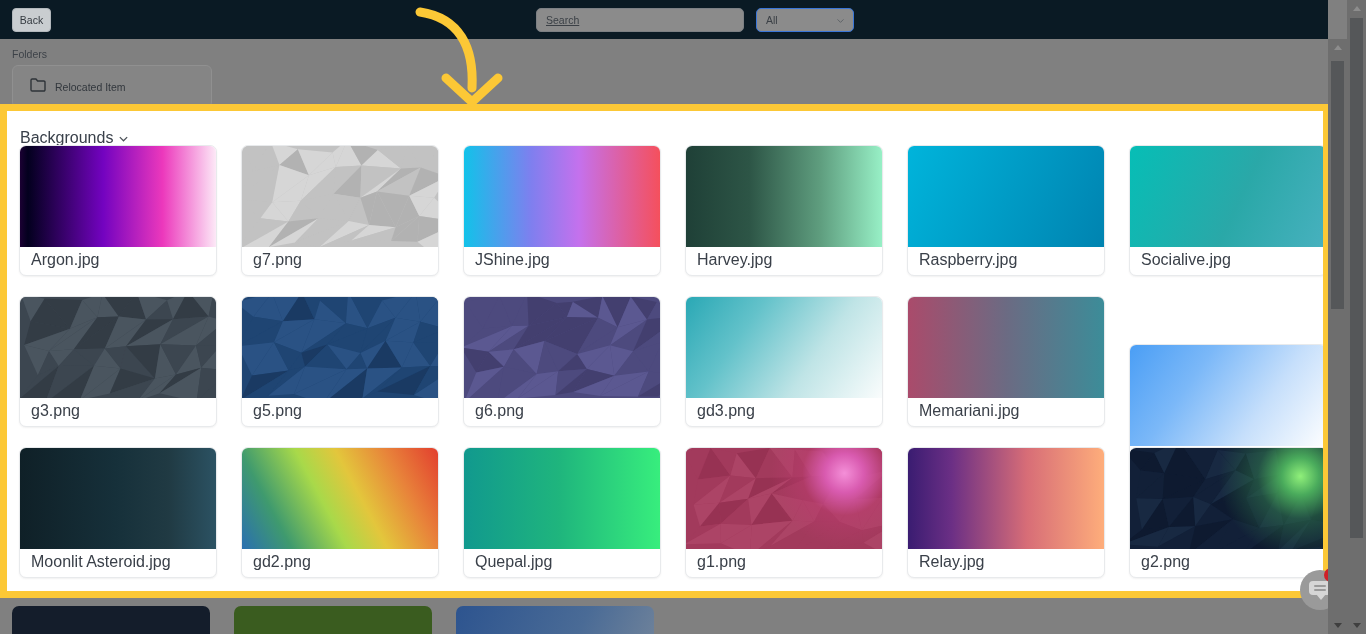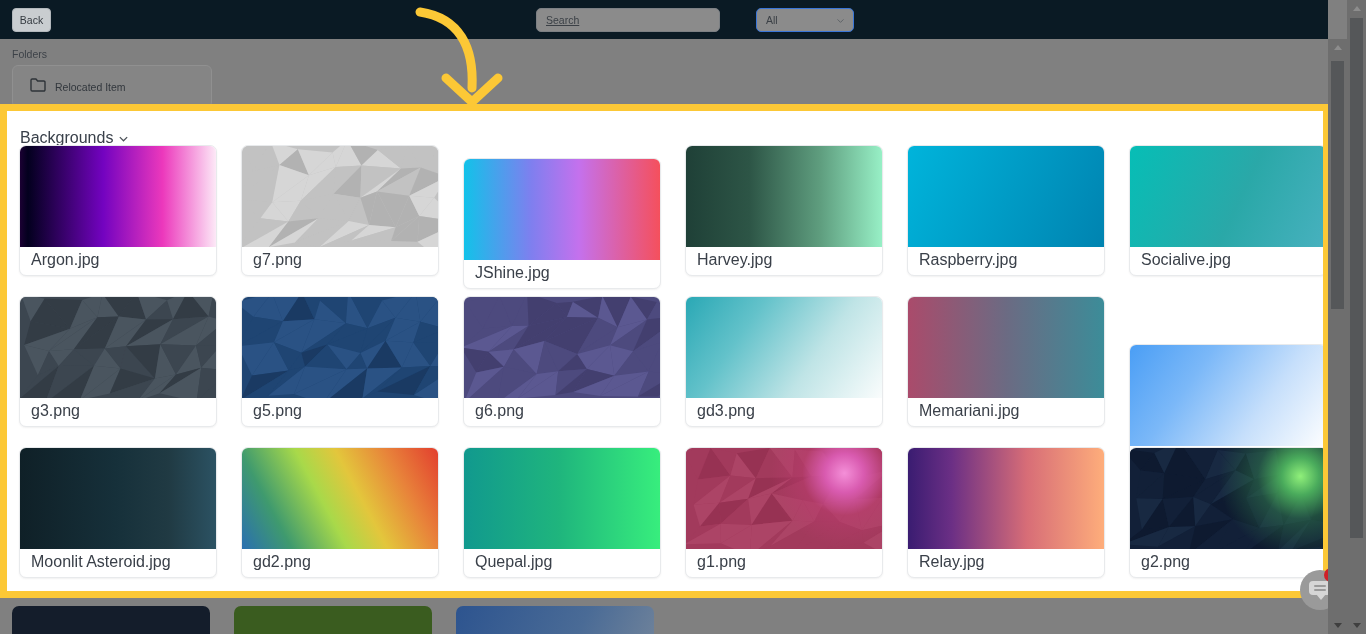--- a/index.html
+++ b/index.html
@@ -19,21 +19,21 @@
   }
   .back-btn {
     position: absolute; left: 12px; top: 8px;
     width: 39px; height: 24px;
     background: #c9cdd0; border: 1px solid #b3b8bc; border-radius: 4px;
     font-size: 10.5px; color: #33393f; line-height: 22px; text-align: center;
     cursor: pointer; font-family: "Liberation Sans", sans-serif;
   }
   .search-input {
     position: absolute; left: 536px; top: 8px;
-    width: 184px; height: 24px;
+    width: 208px; height: 24px;
     background: #8b8b8b; border: 1px solid #7c8084; border-radius: 5px;
     font-size: 10.5px; color: #3b4046; padding: 0 9px;
     font-family: "Liberation Sans", sans-serif; outline: none; text-decoration: underline;
   }
   .search-input::placeholder { color: #3b4046; opacity: 1; }
   .filter-select {
     position: absolute; left: 756px; top: 8px;
     width: 98px; height: 24px;
     background: #8b8b8b; border: 1px solid #3a76d8; border-radius: 5px;
     cursor: pointer;
@@ -271,21 +271,21 @@
                   <polygon points="127.04999020184204,78.92250514403293 109.43627278071722,94.38498799725652 77.63519498334314,101.03846879286694" fill="#c2c2c2"></polygon>
                   <polygon points="127.04999020184204,78.92250514403293 153.63296100333136,81.35750171467764 109.43627278071722,94.38498799725652" fill="#d6d6d6"></polygon>
                   <polygon points="153.63296100333136,81.35750171467764 149.12212424064273,94.97636316872428 109.43627278071722,94.38498799725652" fill="#c2c2c2"></polygon>
                   <polygon points="153.63296100333136,81.35750171467764 177.23650793650793,70.12377400548696 149.12212424064273,94.97636316872428" fill="#b2b2b2"></polygon>
                   <polygon points="177.23650793650793,70.12377400548696 175.55694689398393,95.72617455418381 149.12212424064273,94.97636316872428" fill="#b2b2b2"></polygon>
                   <polygon points="177.23650793650793,70.12377400548696 218.20631001371743,75.98675411522633 175.55694689398393,95.72617455418381" fill="#b2b2b2"></polygon>
                   <polygon points="218.20631001371743,75.98675411522633 190.12345679012347,107.69615054869685 175.55694689398393,95.72617455418381" fill="#d6d6d6"></polygon>
                 </svg></div>
               <div class="cap">g7.png</div>
             </div>
-            <div class="card" style="left: 451px; margin-top: 13px;">
+            <div class="card" style="left: 451px;">
               <div class="thumb" style="background: linear-gradient(90deg, rgb(18, 194, 233) 0%, rgb(127, 127, 239) 34%, rgb(196, 113, 237) 58%, rgb(246, 79, 89) 100%);"></div>
               <div class="cap">JShine.jpg</div>
             </div>
             <div class="card" style="left: 673px;">
               <div class="thumb" style="background: linear-gradient(90deg, rgb(31, 64, 55) 0%, rgb(45, 85, 70) 32%, rgb(95, 158, 127) 68%, rgb(153, 242, 200) 100%);"></div>
               <div class="cap">Harvey.jpg</div>
             </div>
             <div class="card" style="left: 895px;">
               <div class="thumb" style="background: linear-gradient(115deg, rgb(0, 180, 219) 0%, rgb(0, 131, 176) 100%);"></div>
               <div class="cap">Raspberry.jpg</div>

